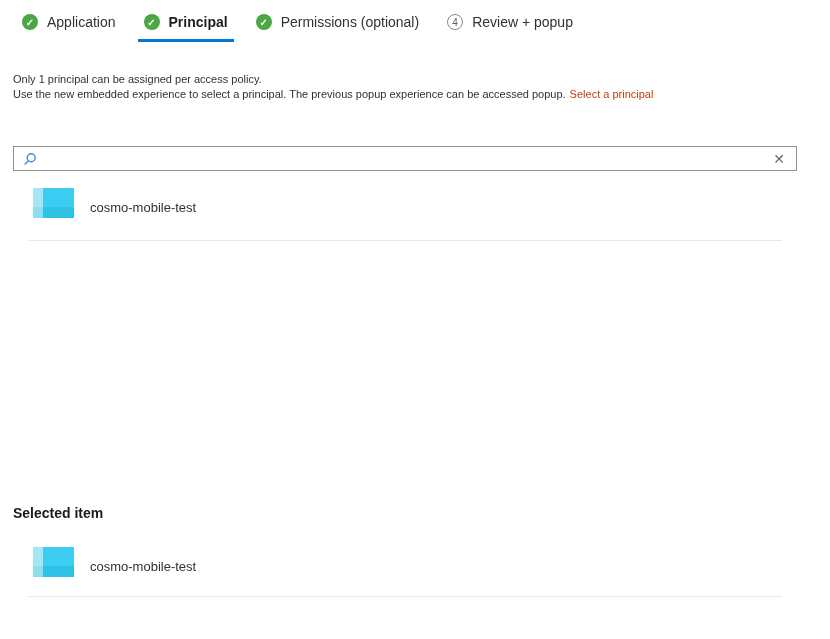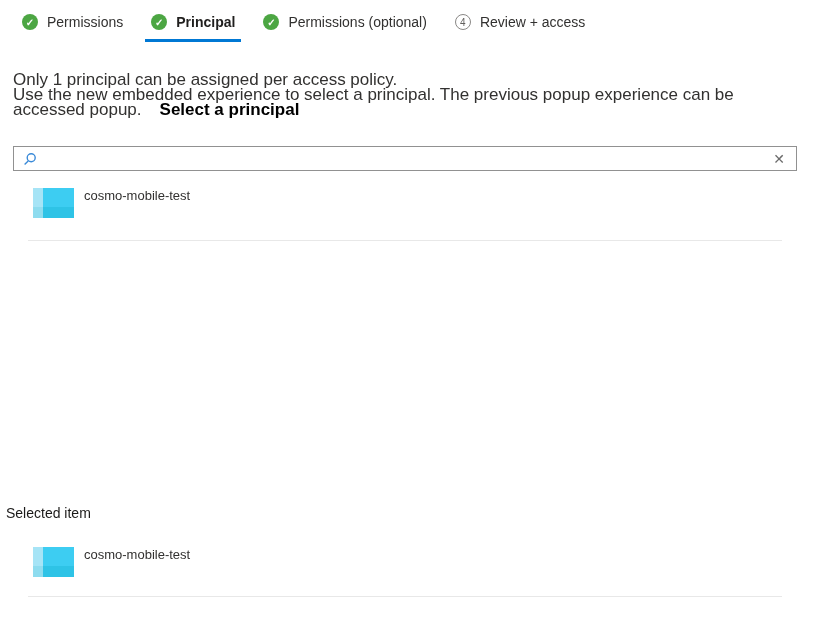--- a/index.html
+++ b/index.html
@@ -38,24 +38,24 @@
     width:16px; height:16px; border-radius:50%;
     border:1px solid #8a8886; color:#605e5c;
     font-size:10px;
     display:flex; align-items:center; justify-content:center;
     flex:0 0 auto;
   }
 
   
   .info {
     position:absolute; top:72px; left:13px; right:20px;
-    font-size:17px; line-height:15px; color:#323130;
+    font-size:11px; line-height:15px; color:#323130;
   }
   .link {
-    color:#000000; text-decoration:none; cursor:pointer; margin-left:18px;font-weight:bold;
+    color:#c2410c; text-decoration:none; cursor:pointer; margin-left:4px;
   }
 
   
   .searchbox {
     position:absolute; top:146px; left:13px;
     width:784px; height:25px;
     border:1px solid #919191; background:#fff;
     display:flex; align-items:center; gap:7px;
     padding:0 9px;
   }
@@ -66,64 +66,64 @@
   }
   .search-icon { display:flex; align-items:center; }
   .clear-btn {
     border:none; background:none; cursor:pointer;
     color:#6b6b6b; font-size:14px; line-height:1; padding:0 2px;
   }
 
   
   .row {
     position:absolute; left:33px;
-    display:flex; gap:10px;
+    display:flex; align-items:center; gap:16px;
     cursor:pointer;
   }
   .row-results  { top:188px; }
   .row-selected { top:547px; cursor:default; }
   .row-label { font-size:13px; color:#323130; }
 
   .app-icon { width:41px; height:39px; flex:0 0 auto; }
   .app-icon .bar  { height:9px; background:#1e87bd; }
   .app-icon .body { display:flex; height:30px; }
   .app-icon .left { width:10px; background:linear-gradient(to bottom,#a6e4f6 62%,#8edcef 62%); }
   .app-icon .main { flex:1;     background:linear-gradient(to bottom,#3dcdf2 62%,#2ec3e6 62%); }
 
   .divider {
     position:absolute; left:28px; width:754px; height:1px;
     background:#e8e8e8;
   }
   .divider-1 { top:240px; }
   .divider-2 { top:596px; }
 
   .selected-heading {
-    position:absolute; top:505px; left:6px;
-    font-size:14px; font-weight:normal; color:#1b1a19;
+    position:absolute; top:505px; left:13px;
+    font-size:14px; font-weight:bold; color:#1b1a19;
   }
 </style>
 </head>
 <body>
 
 <div class="tabs">
   <div class="tab">
     <span class="check-circle">✓</span>
-    <span>Permissions</span>
+    <span>Application</span>
   </div>
   <div class="tab active">
     <span class="check-circle">✓</span>
     <span>Principal</span>
   </div>
   <div class="tab">
     <span class="check-circle">✓</span>
     <span>Permissions (optional)</span>
   </div>
   <div class="tab">
     <span class="step-circle">4</span>
-    <span>Review + access</span>
+    <span>Review + popup</span>
   </div>
 </div>
 
 <div class="info">
   <div>Only 1 principal can be assigned per access policy.</div>
   <div>
     <span>Use the new embedded experience to select a principal. The previous popup experience can be accessed popup.</span><a class="link" href="#">Select a principal</a>
   </div>
 </div>
 

